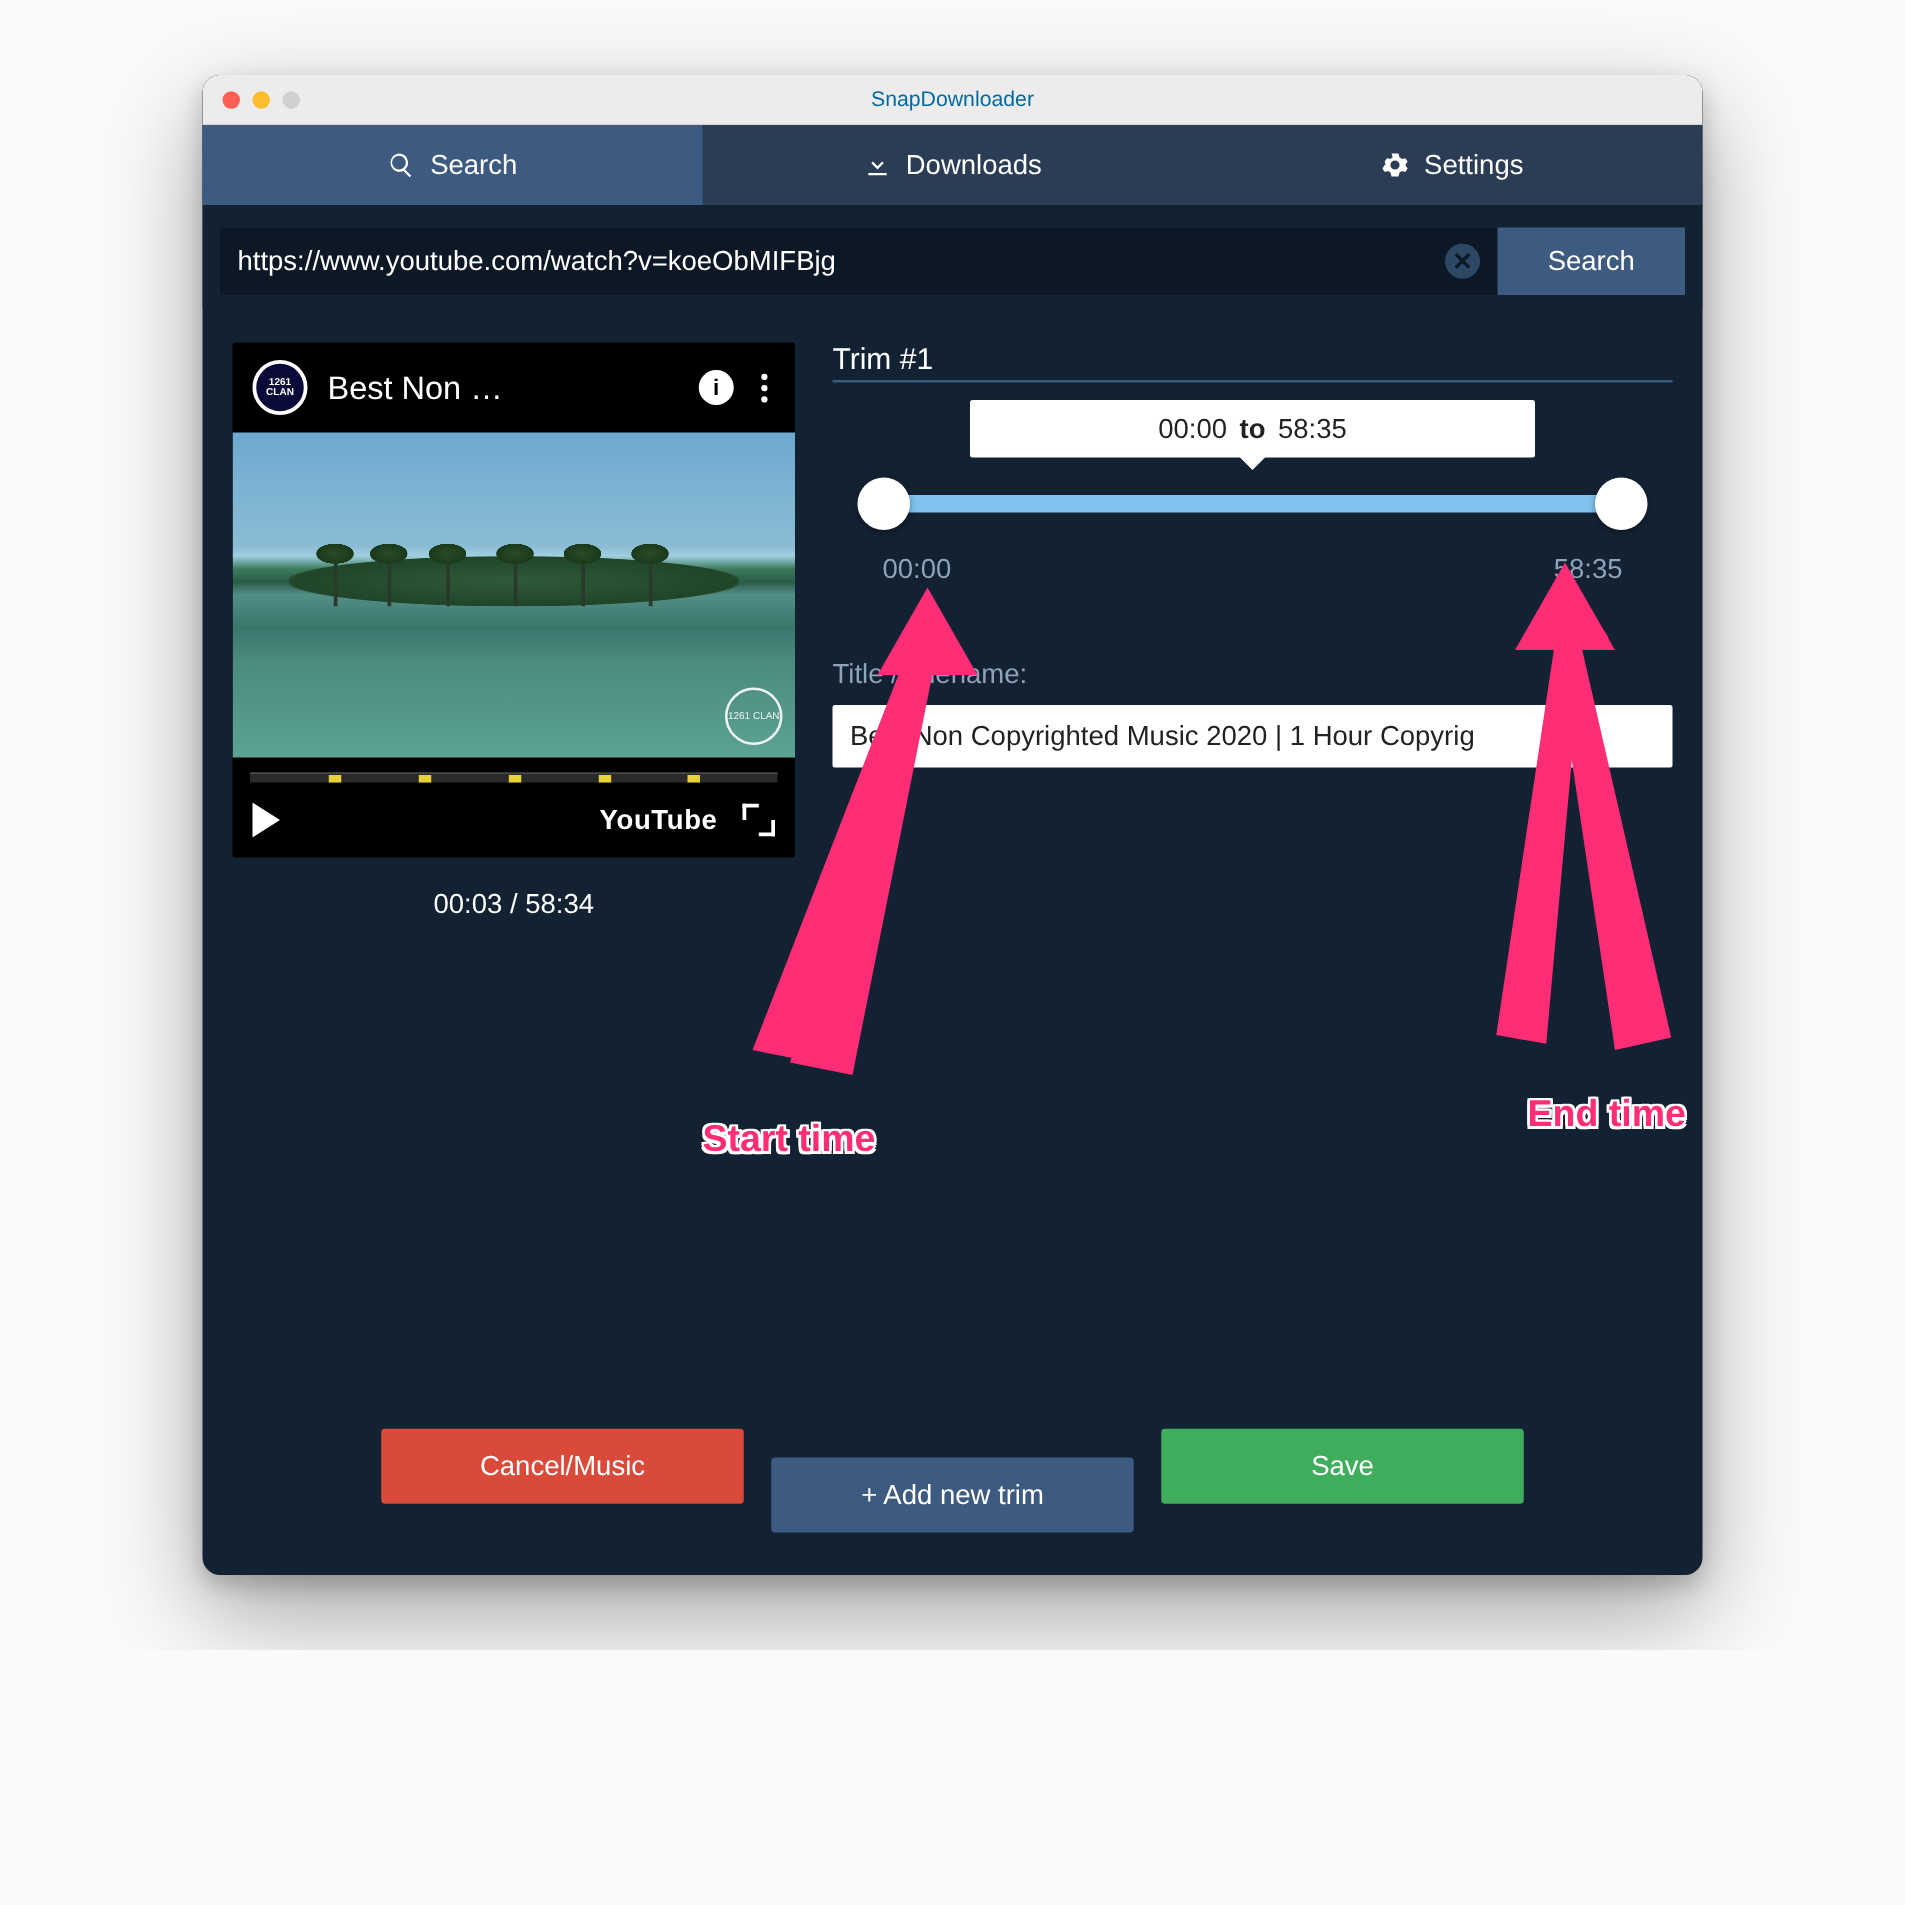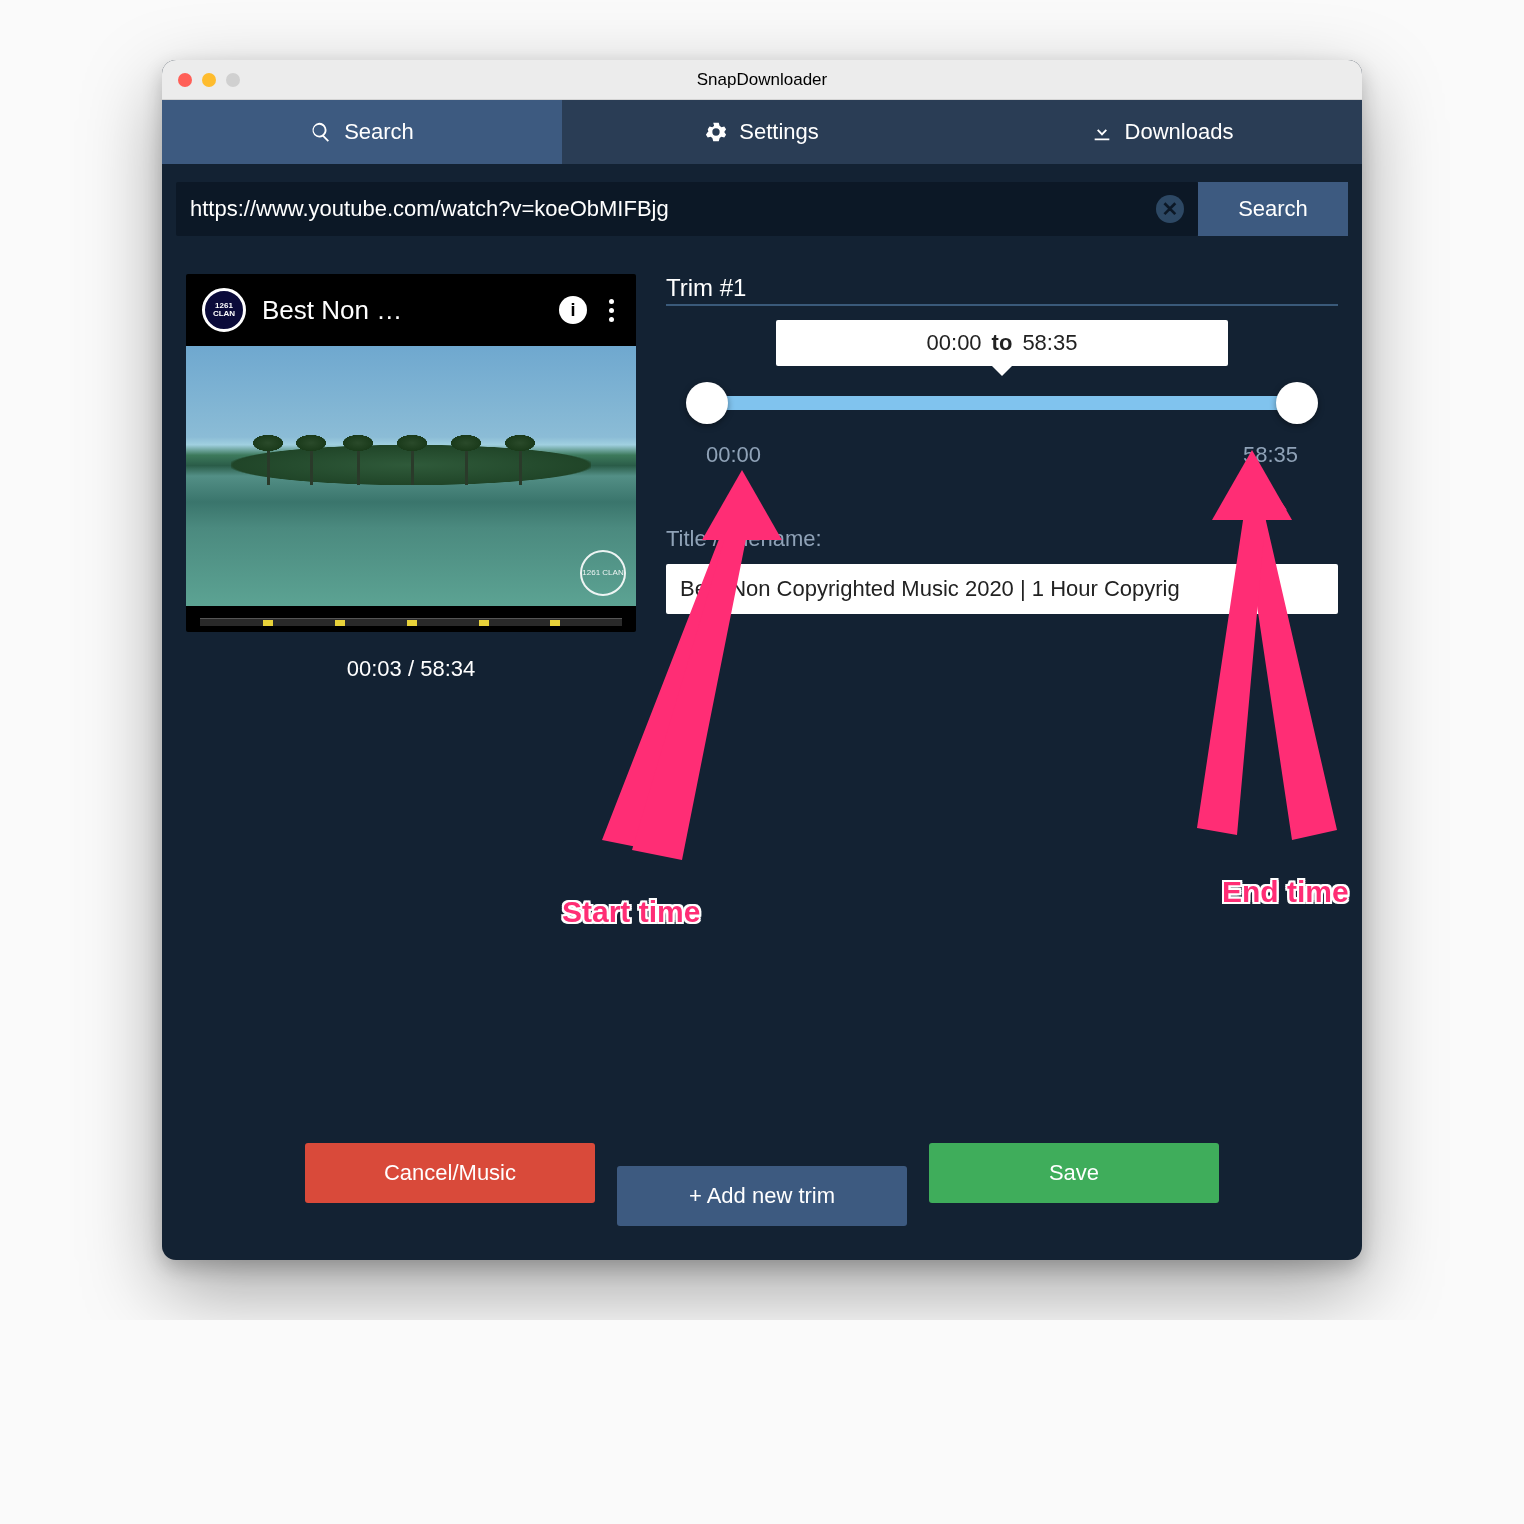--- a/index.html
+++ b/index.html
@@ -31,21 +31,21 @@
   .titlebar{
     height:40px;background:var(--bg-titlebar);
     display:flex;align-items:center;position:relative;color:#333;
     border-bottom:1px solid #d4d4d4;
   }
   .traffic{display:flex;gap:10px;padding-left:16px;}
   .dot{width:14px;height:14px;border-radius:50%;}
   .dot.red{background:#ff5f57;}
   .dot.yellow{background:#febc2e;}
   .dot.grey{background:#d0d0d0;}
-  .title{position:absolute;left:0;right:0;text-align:center;font-size:17px;color:#000000;}
+  .title{position:absolute;left:0;right:0;text-align:center;font-size:17px;color:#0369a1;}
   
   .tabs{display:flex;height:64px;background:var(--bg-mid);}
   .tab{flex:1;display:flex;align-items:center;justify-content:center;gap:12px;
        font-size:22px;cursor:pointer;}
   .tab.active{background:var(--bg-tab);}
   .tab svg{width:22px;height:22px;fill:currentColor;}
   
   .searchrow{display:flex;align-items:center;padding:18px 14px 10px 14px;gap:0;background:var(--bg-dark);}
   .url-input{flex:1;display:flex;align-items:center;background:#0c1826;height:54px;
              padding:0 14px;color:var(--text-light);font-size:22px;border-radius:2px;justify-content:center;}
@@ -142,29 +142,29 @@
 
   <div class="tabs">
     <div class="tab active">
       <svg viewBox="0 0 24 24">
           <path d="M10 2a8 8 0 015.3 13.9l5.4 5.4-1.4 1.4-5.4-5.4A8 8 0 1110 2zm0 2a6 6 0 100 12 6 6 0 000-12z"></path>
         </svg>
       <span>Search</span>
     </div>
     <div class="tab">
       <svg viewBox="0 0 24 24">
+          <path d="M12 3v10l4-4 1.4 1.4L12 16l-5.4-5.6L8 9l4 4V3h0zM4 19h16v2H4z"></path>
+        </svg>
+      <span>Downloads</span>
+    </div>
+    <div class="tab">
+      <svg viewBox="0 0 24 24">
           <path d="M12 8a4 4 0 100 8 4 4 0 000-8zm9 4l2 3-2 3-3-.7a8 8 0 01-2 1.2L15 22h-6l-1-3.5a8 8 0 01-2-1.2L3 18l-2-3 2-3 .7-.3L3 9l2-3 3 .7a8 8 0 012-1.2L9 2h6l1 3.5a8 8 0 012 1.2L21 6l2 3-2 3z"></path>
         </svg>
       <span>Settings</span>
-    </div>
-    <div class="tab">
-      <svg viewBox="0 0 24 24">
-          <path d="M12 3v10l4-4 1.4 1.4L12 16l-5.4-5.6L8 9l4 4V3h0zM4 19h16v2H4z"></path>
-        </svg>
-      <span>Downloads</span>
     </div>
   </div>
 
   <div class="searchrow">
     <div class="url-input">
       <span>https://www.youtube.com/watch?v=koeObMIFBjg</span>
       <div class="clear-btn">✕</div>
     </div>
     <div class="search-btn">
       <span>Search</span>
@@ -199,20 +199,27 @@
           <div class="watermark">
             <span style="font-size:8px;line-height:1;text-align:center;">1261 CLAN</span>
           </div>
         </div>
         <div class="seek">
           <div class="seek-tick" style="left:15%"></div>
           <div class="seek-tick" style="left:32%"></div>
           <div class="seek-tick" style="left:49%"></div>
           <div class="seek-tick" style="left:66%"></div>
           <div class="seek-tick" style="left:83%"></div>
+        </div>
+        <div class="player-bottom">
+          <div class="play-icon"></div>
+          <div style="display:flex;align-items:center;gap:20px;">
+            <span class="yt-label">YouTube</span>
+            <div class="fullscreen-icon"></div>
+          </div>
         </div>
       </div>
       <div class="time">00:03 / 58:34</div>
     </div>
 
     <div class="right">
       <div class="trim-title">Trim #1</div>
 
       <div class="range-wrap">
         <div class="tooltip">

